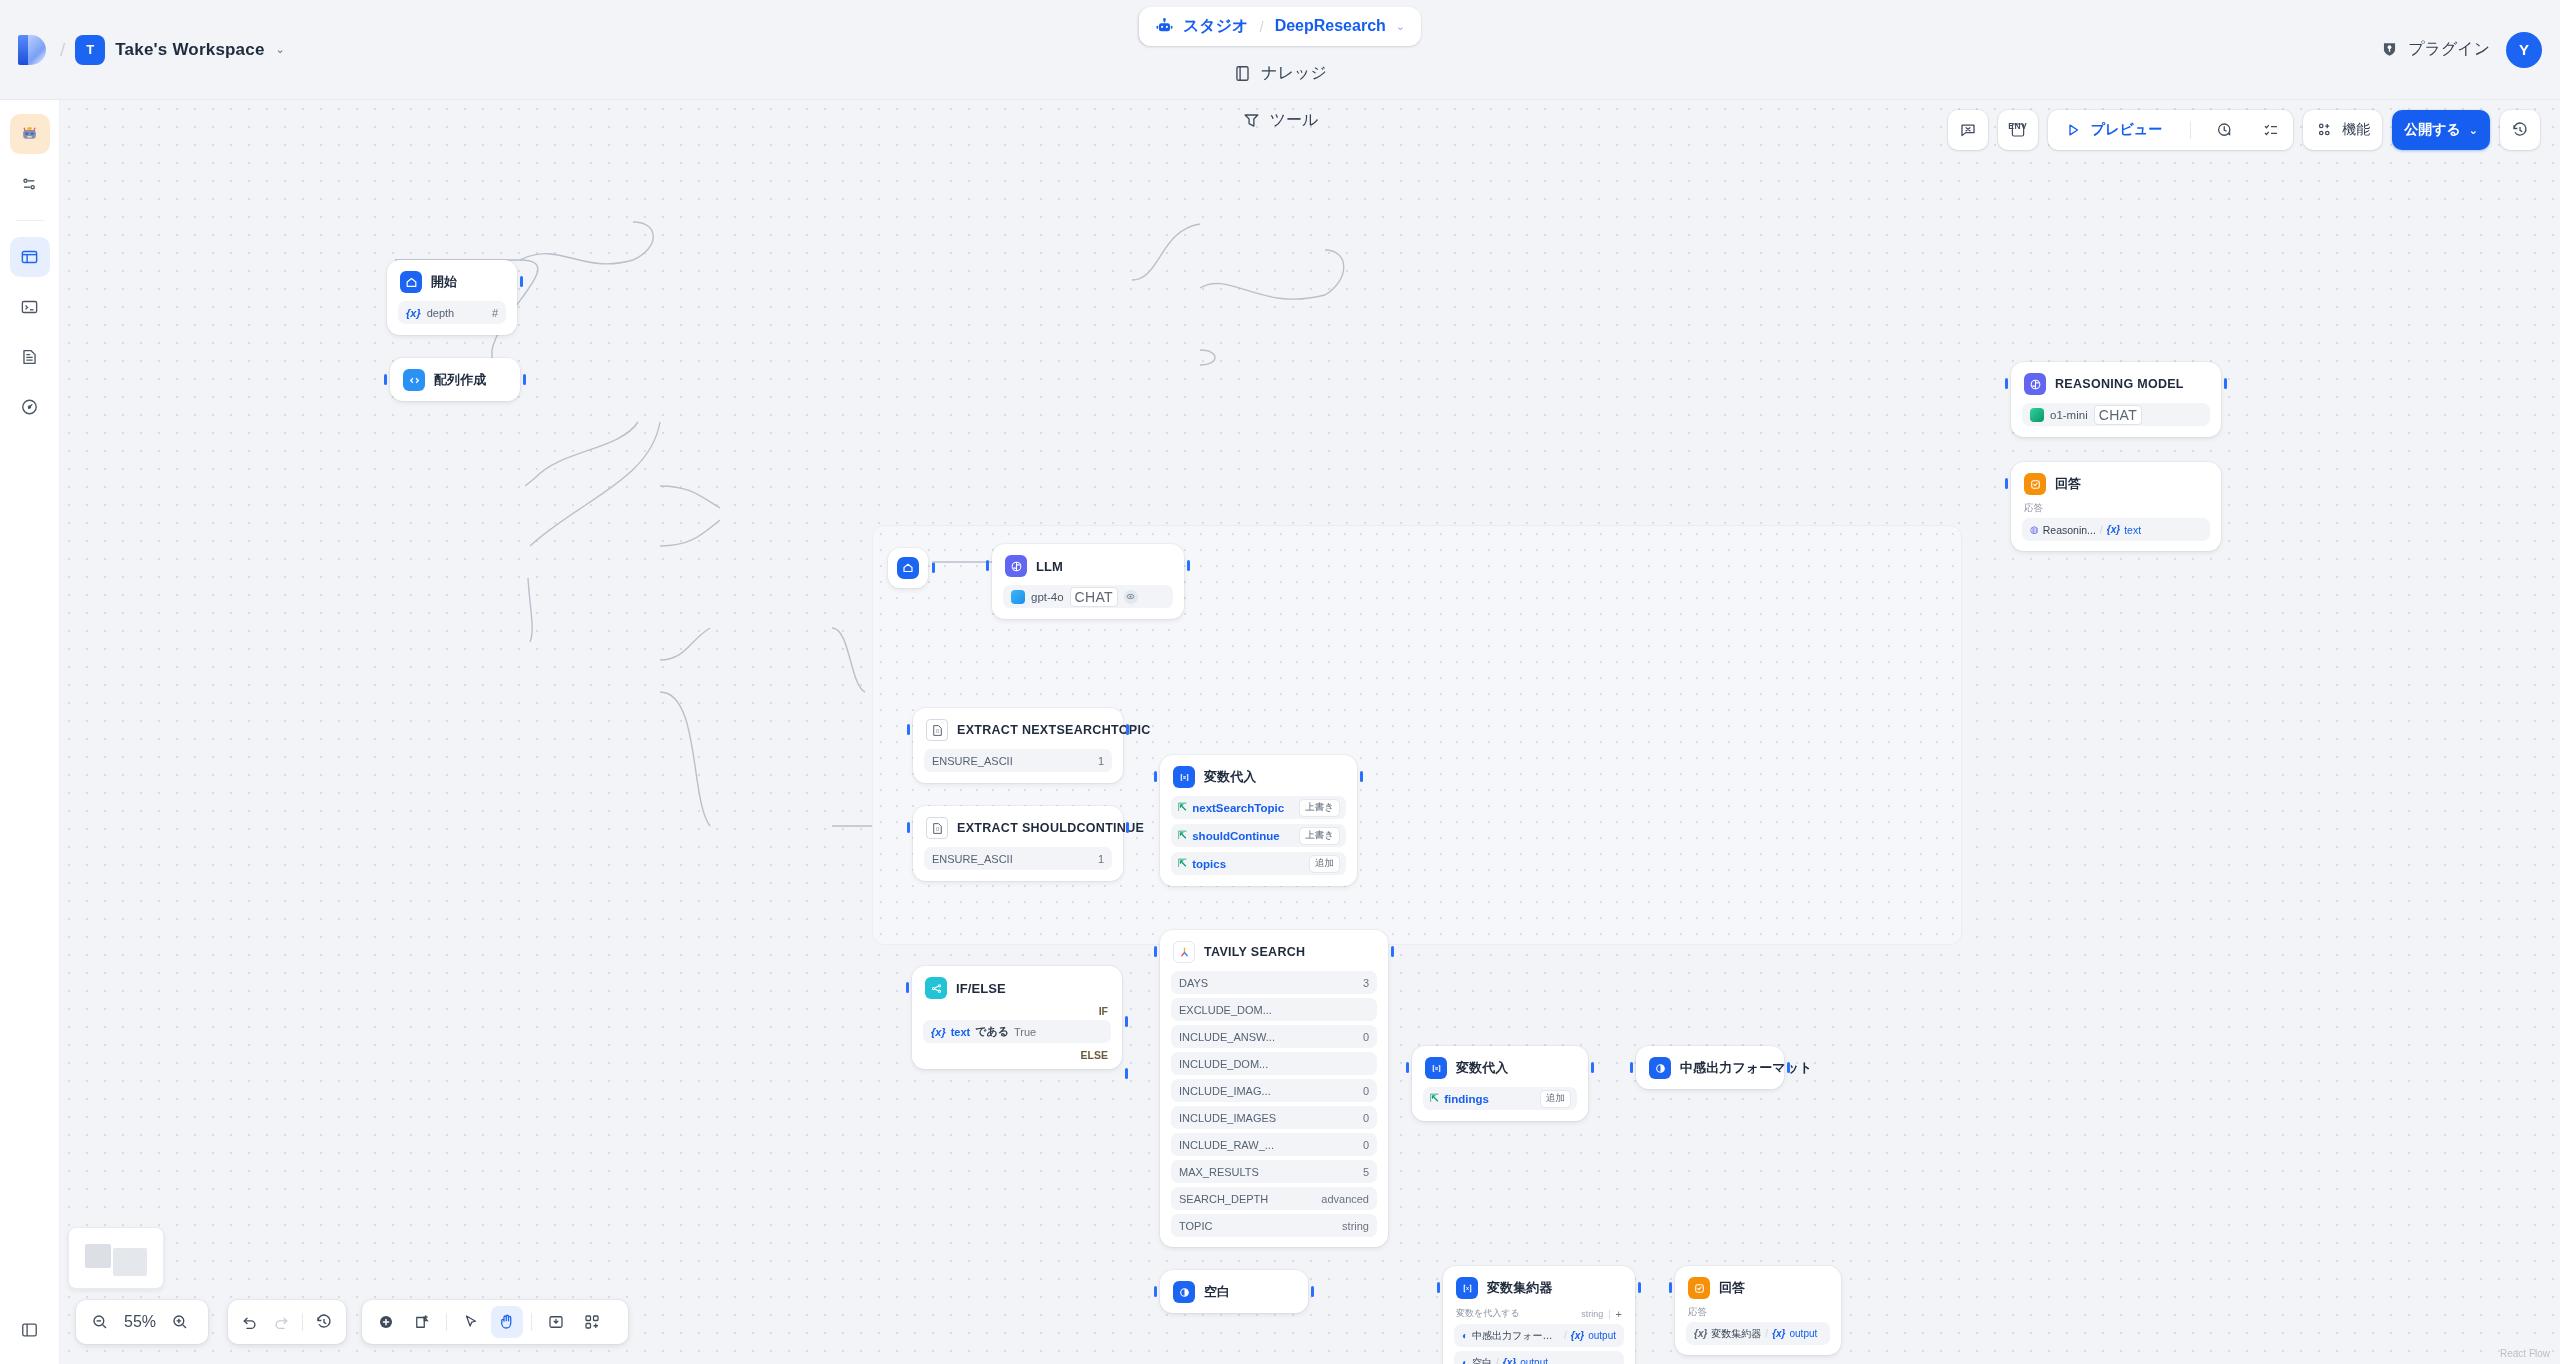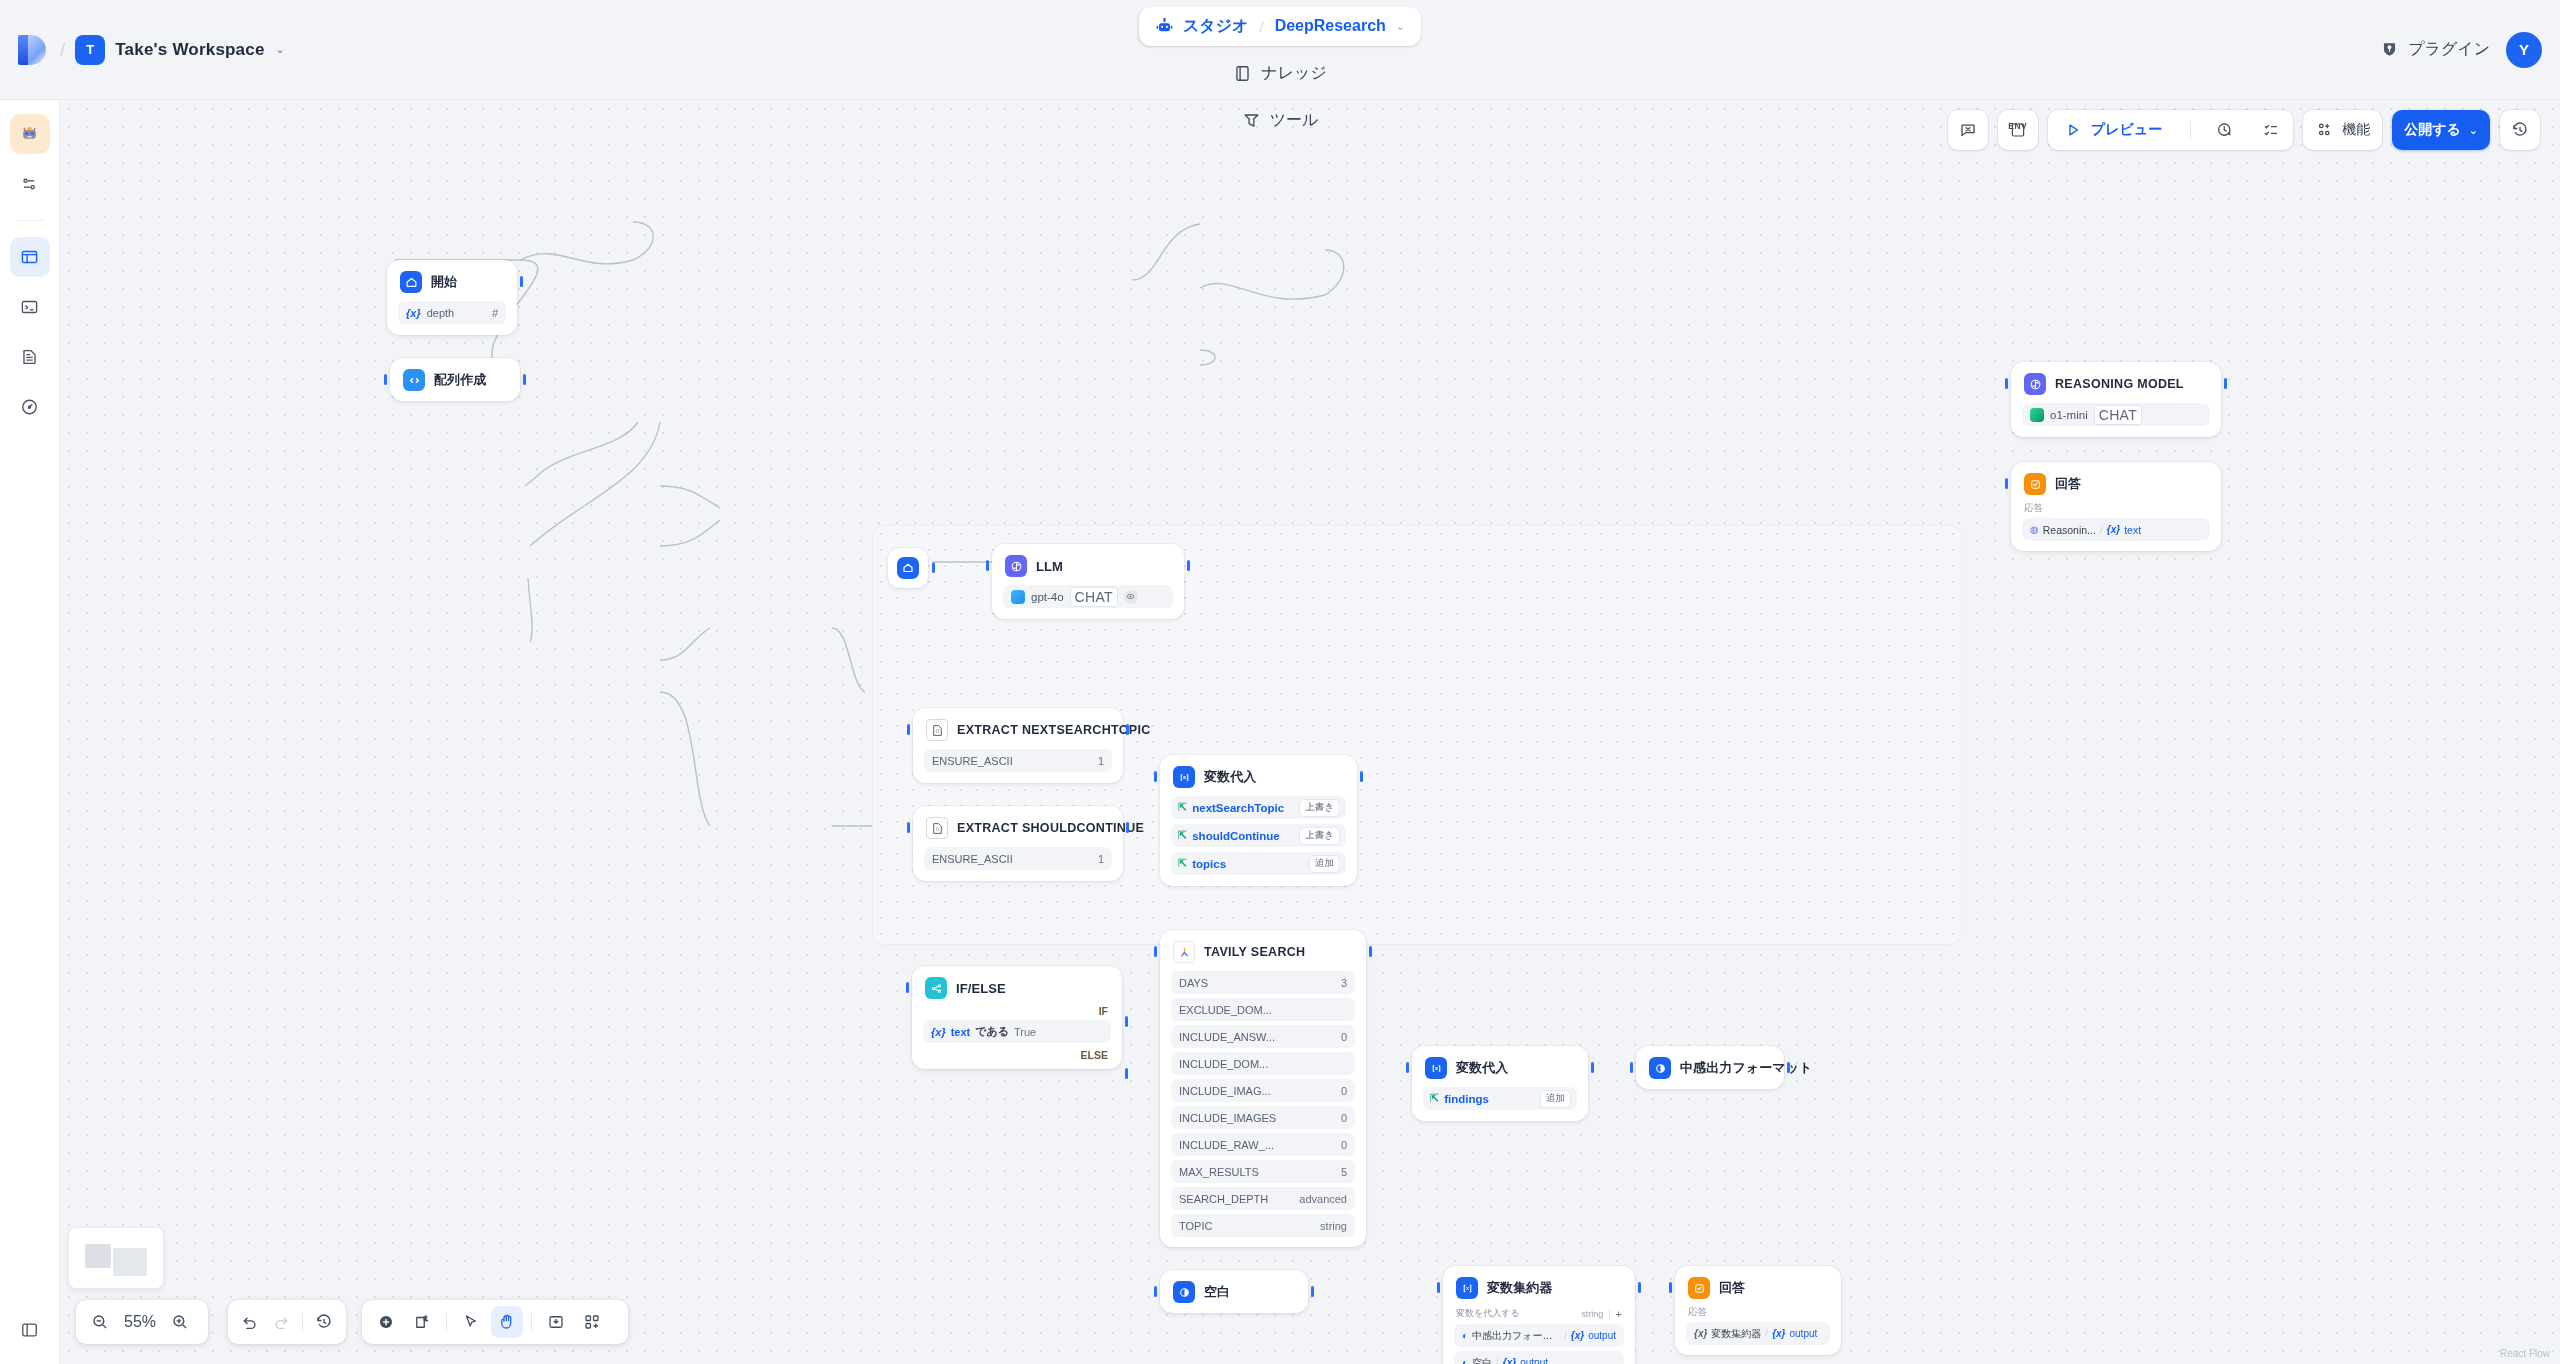--- a/index.html
+++ b/index.html
@@ -641,21 +641,21 @@
     <div class="branch-label" style="margin-top:6px">IF</div>
     <div class="row" style="margin-top:3px;gap:5px">
       <span class="vx">{x}</span>
       <span style="color:#155eef;font-weight:600">text</span>
       <span style="color:#374151;font-weight:700">である</span>
       <span style="color:#6b7280">True</span>
     </div>
     <div class="branch-label" style="margin-top:6px">ELSE</div>
   </div>
 
-  <div class="node" style="left:1100px; top:830px; width:206px; padding-bottom:10px;">
+  <div class="node" style="left:1100px; top:830px; width:228px; padding-bottom:10px;">
     <span class="port l"></span>
     <span class="port r"></span>
     <div class="node-head">
       <span class="node-icon" style="background:#fff;border:1px solid #e3e7ee">
         <svg viewBox="0 0 24 24" fill="none" stroke-width="2.4" stroke-linecap="round">
             <path d="M12 4v7" stroke="#f0b429"></path>
             <path d="M12 12l-5 6" stroke="#e8505b"></path>
             <path d="M12 12l5 6" stroke="#3b82f6"></path>
           </svg>
       </span>

